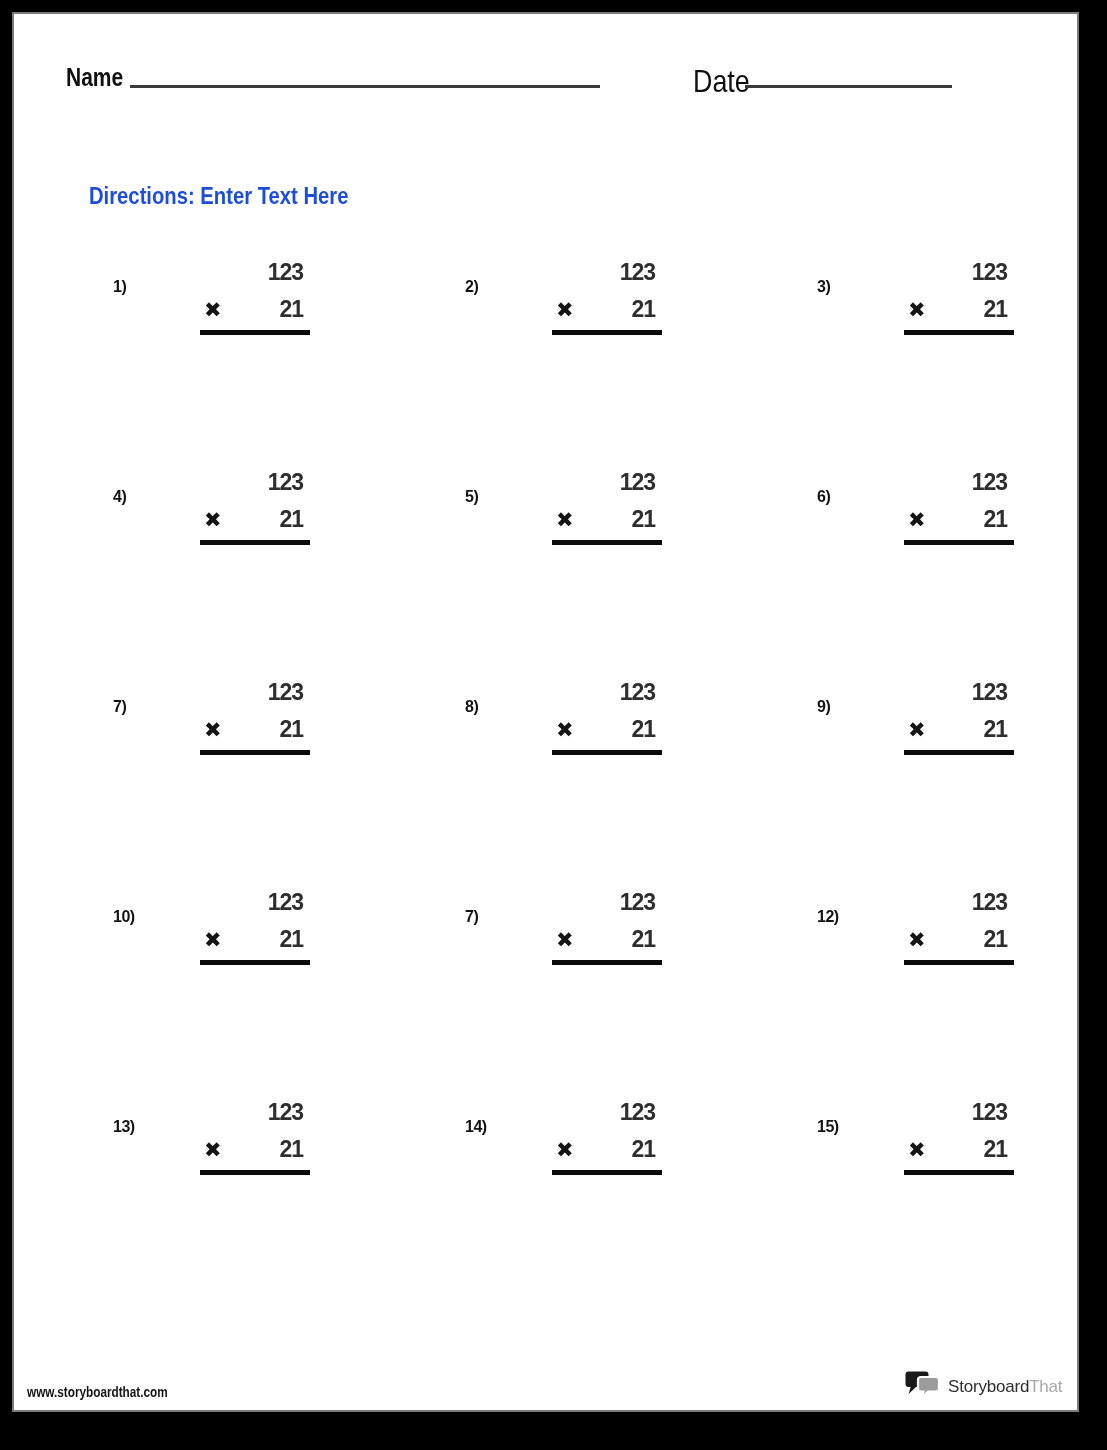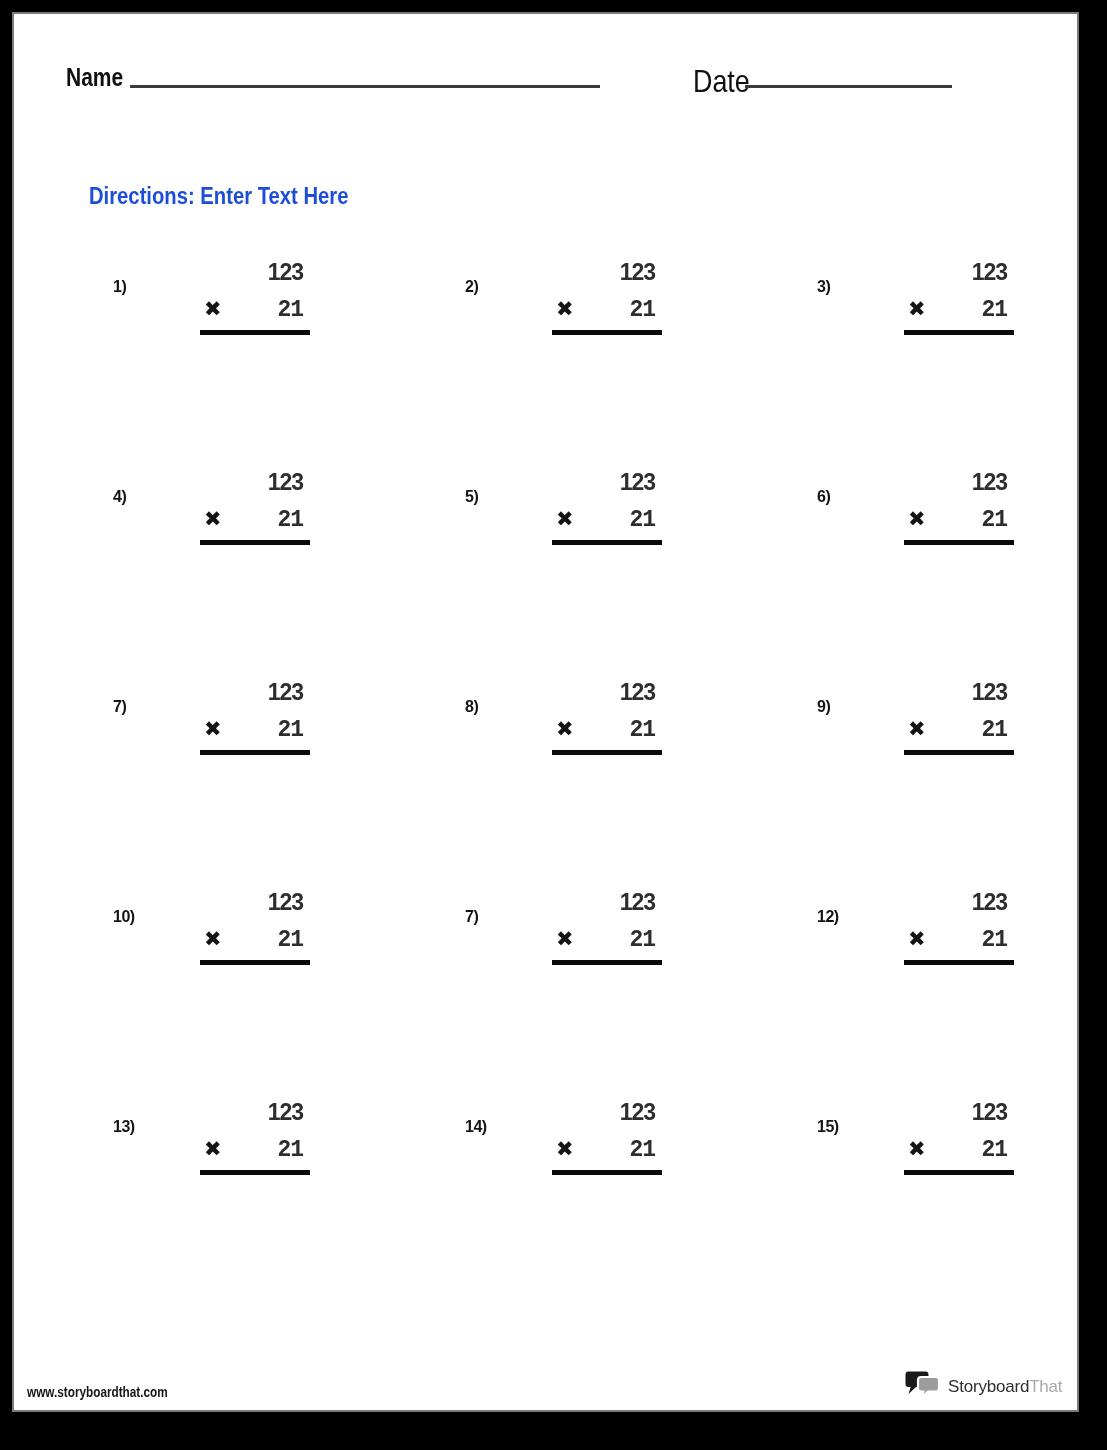--- a/index.html
+++ b/index.html
@@ -64,21 +64,21 @@
     margin-top:18px; height:18px;
     display:flex; justify-content:space-between; align-items:baseline;
     padding:0 7px 0 4px;
   }
   .p-times {
     font-family:"DejaVu Sans",sans-serif;
     font-size:21px; line-height:18px; font-weight:bold; color:#141414;
   }
   .p-bottom {
     font-size:23px; line-height:18px; font-weight:bold;
-    letter-spacing:-1px; color:#2e2e2e;font-family:Liberation Mono, monospace;
+    letter-spacing:-1px; color:#2e2e2e;
   }
   .p-line { margin-top:12px; height:5px; background:#0b0b0b; }
 
   
   #site-text {
     left:13px; top:1371px;
     font-size:14px; line-height:14px; font-weight:bold;
     color:#161616; white-space:nowrap;
   }
   #logo {

